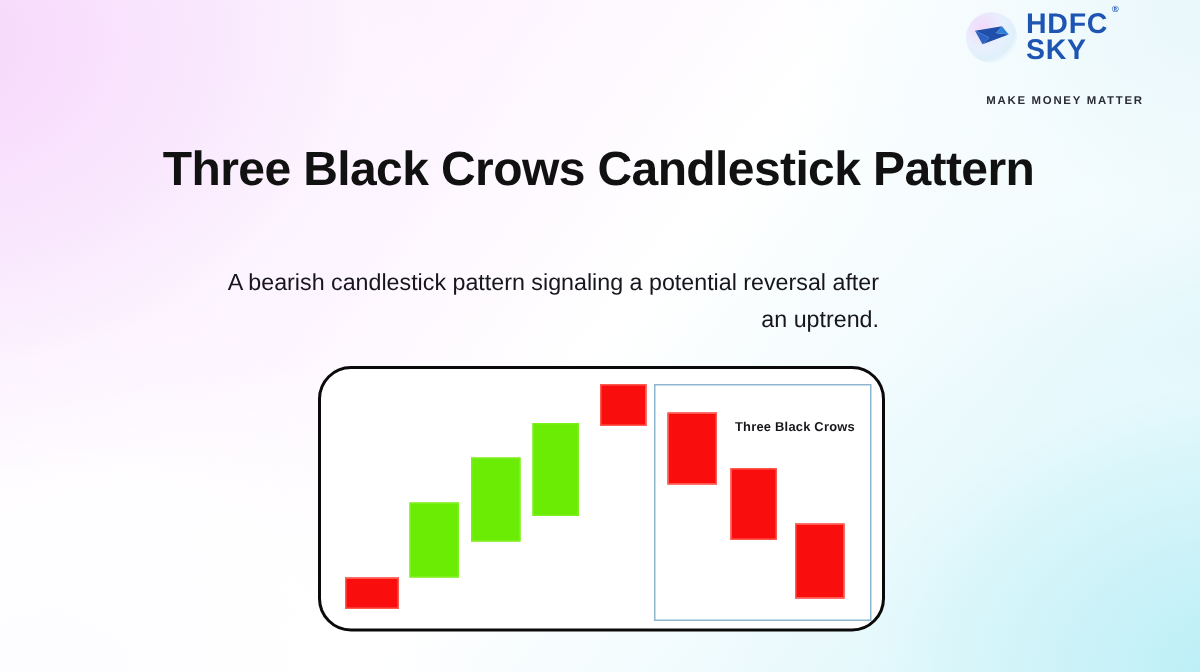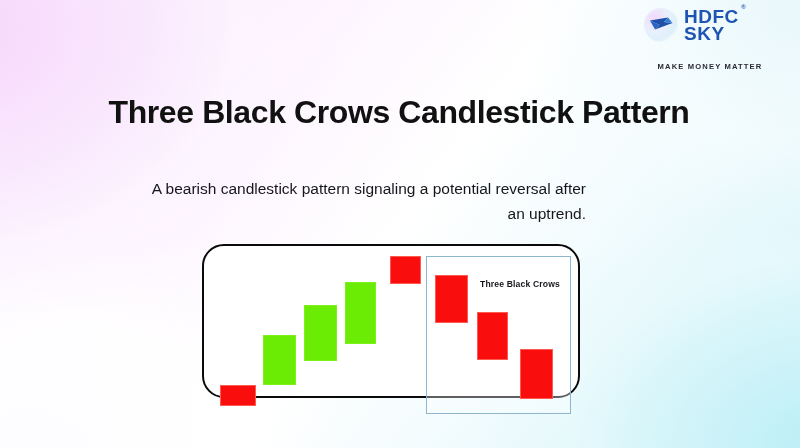--- a/index.html
+++ b/index.html
@@ -117,24 +117,24 @@
     font-size: 15.5px;
     line-height: 1.62;
     color: #16161c;
     padding: 0 150px;
     box-sizing: border-box;
   }
 
   
   #chart-frame {
     position: absolute;
-    left: 202px;
+    left: 212px;
     top: 244px;
     width: 378px;
-    height: 154px;
+    height: 177px;
     box-sizing: border-box;
     border: 2.6px solid #0a0a0a;
     border-radius: 22px;
     background: #ffffff;
   }
   #chart-plot {
     position: absolute;
     inset: 0;
   }
   .candle {

